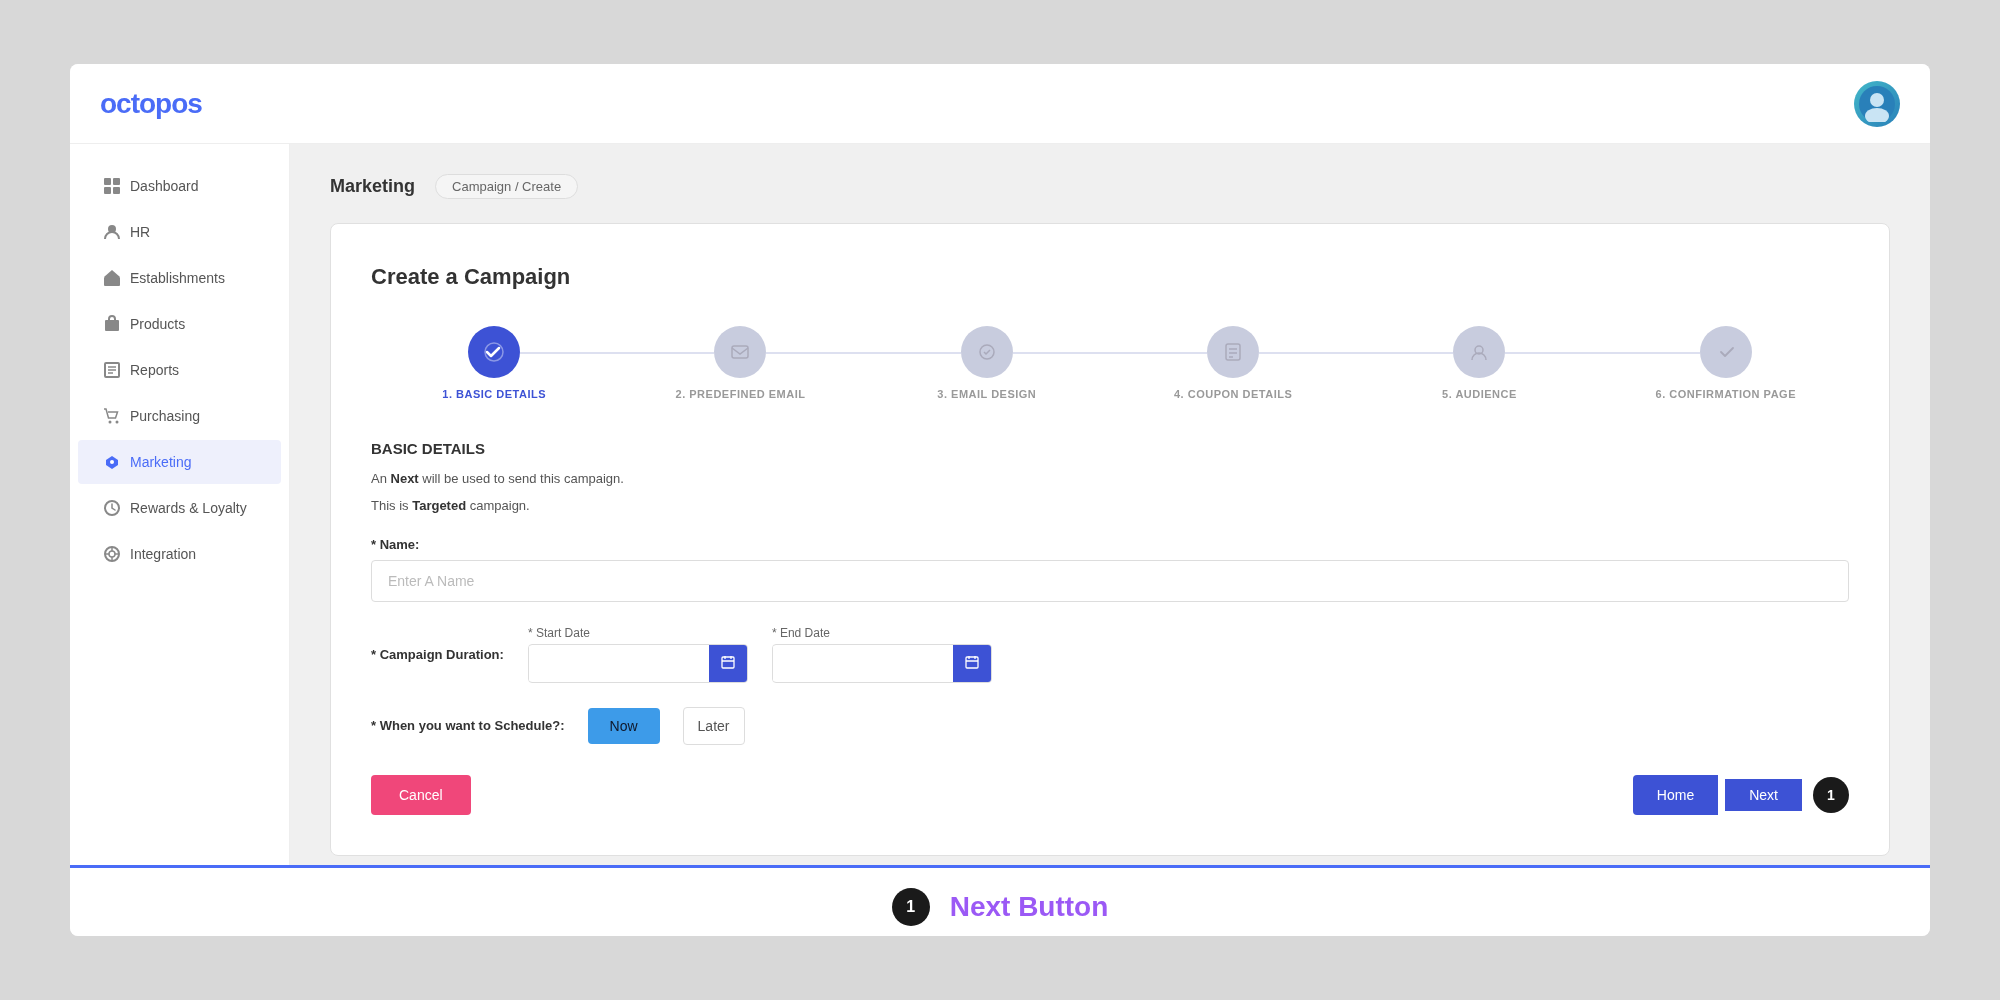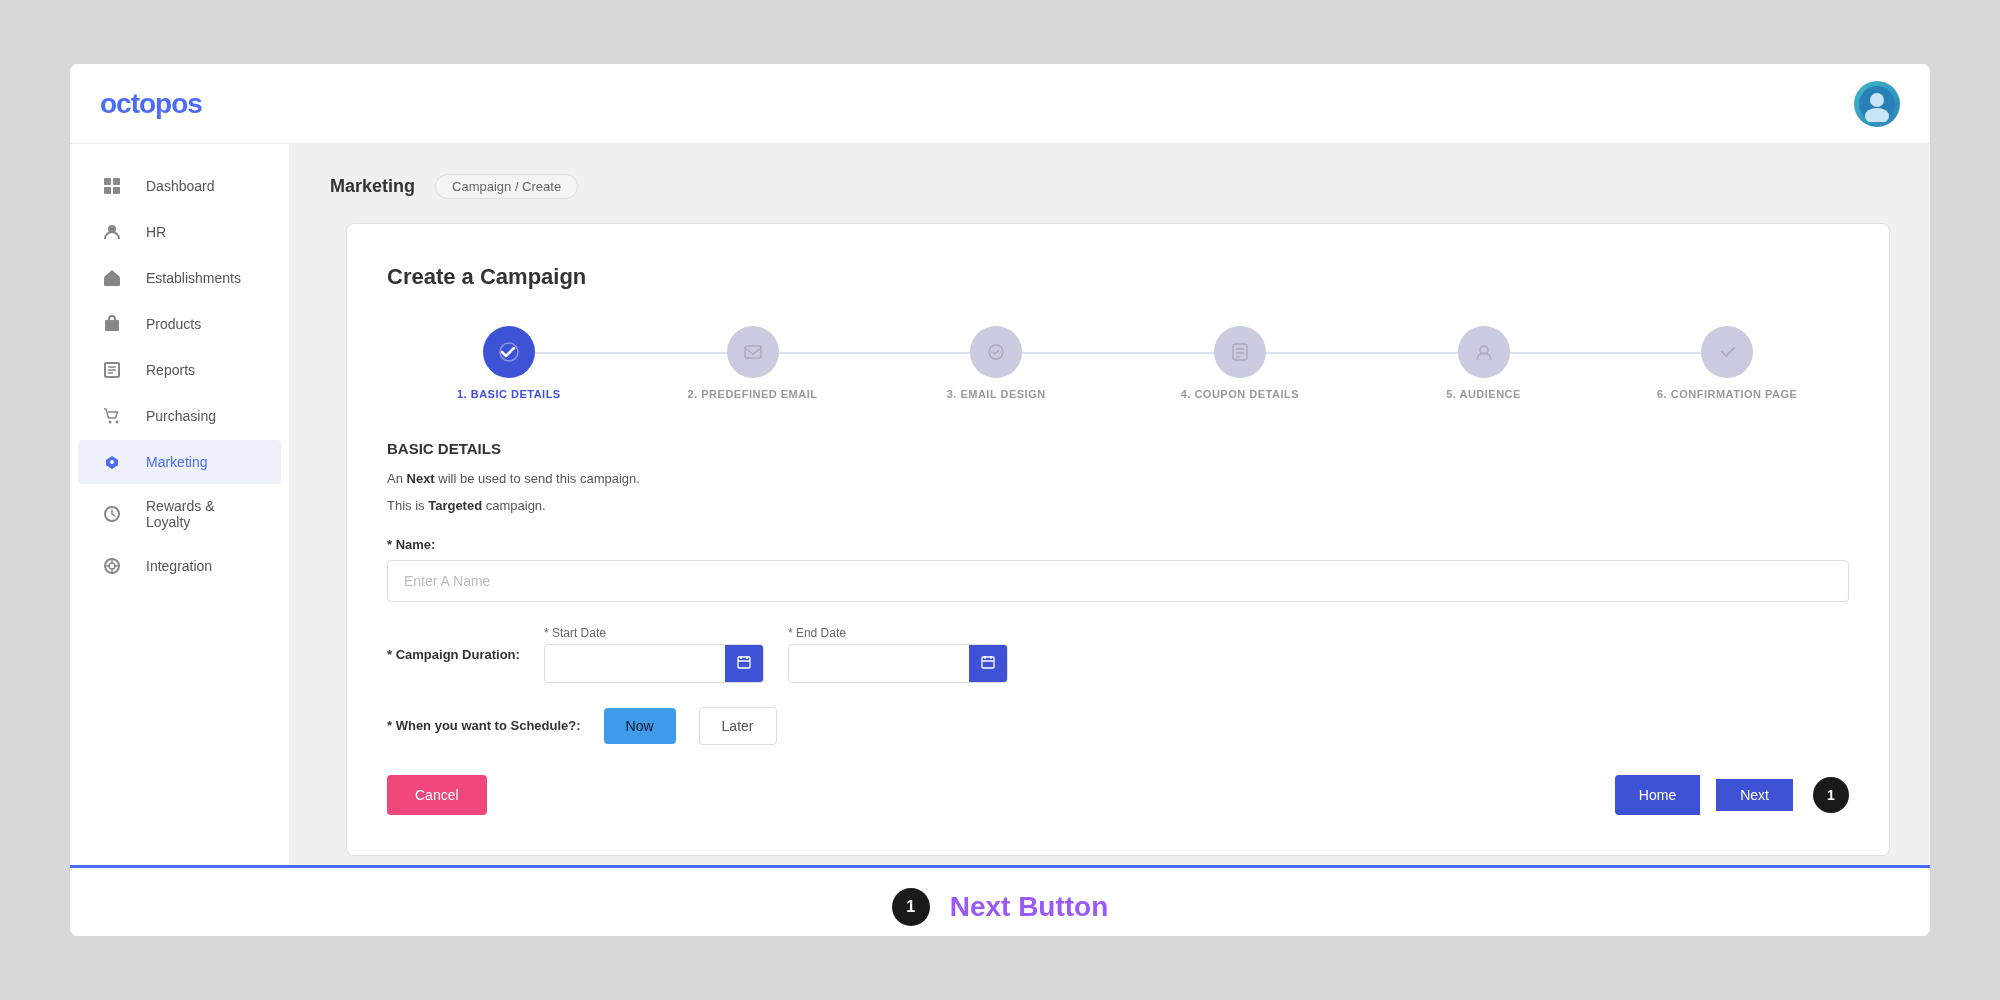--- a/index.html
+++ b/index.html
@@ -69,21 +69,21 @@
       padding: 20px 0;
       display: flex;
       flex-direction: column;
       gap: 2px;
       border-right: 1px solid #eee;
     }
 
     .sidebar-item {
       display: flex;
       align-items: center;
-      gap: 24px;
+      gap: 8px;
       padding: 12px 24px;
       cursor: pointer;
       color: #555;
       font-size: 14px;
       border-radius: 4px;
       margin: 0 8px;
     }
     .sidebar-item.active {
       background: #eef0fc;
       color: #4a6cf7;
@@ -124,21 +124,20 @@
       font-size: 13px;
       color: #666;
     }
 
     
     .campaign-card {
       background: white;
       border-radius: 8px;
       border: 1px solid #e0e0e0;
       padding: 40px;
-      margin-left: 16px;
     }
 
     .card-title {
       font-size: 22px;
       font-weight: 600;
       color: #333;
       margin-bottom: 36px;
     }
 
     
@@ -297,21 +296,21 @@
       padding: 10px 22px;
       border-radius: 4px;
       font-size: 14px;
       font-weight: 500;
       cursor: pointer;
     }
     .btn-later {
       background: white;
       color: #555;
       border: 1px solid #ddd;
-      padding: 10px 22px;
+      padding: 10px 14px;
       border-radius: 4px;
       font-size: 14px;
       font-weight: 500;
       cursor: pointer;
     }
 
     
     .action-row {
       display: flex;
       justify-content: space-between;
@@ -325,21 +324,21 @@
       border: none;
       padding: 12px 28px;
       border-radius: 4px;
       font-size: 14px;
       cursor: pointer;
     }
 
     .btn-group-right {
       display: flex;
       align-items: center;
-      gap: 16px;
+      gap: 7px;
     }
 
     .btn-home {
       background: #3d52d5;
       color: white;
       border: none;
       padding: 12px 24px;
       border-radius: 4px 0 0 4px;
       font-size: 14px;
       cursor: pointer;

